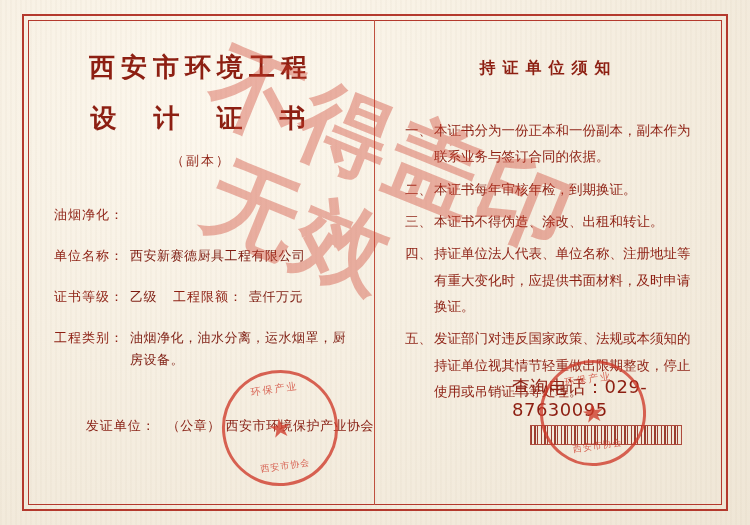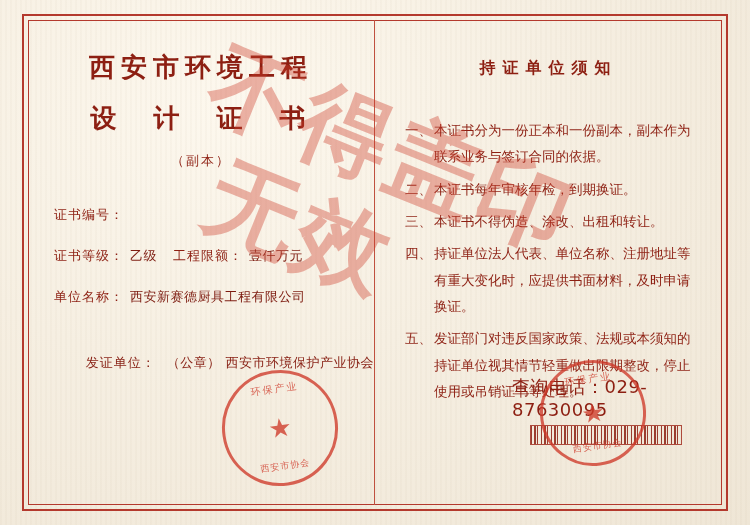--- a/index.html
+++ b/index.html
@@ -222,36 +222,40 @@
 
   <div class="page page-left">
     <div class="title-block">
       <div class="title-line1">西安市环境工程</div>
       <div class="title-line2">设 计 证 书</div>
       <div class="title-sub">（副本）</div>
     </div>
 
     <div class="fields">
       <div class="field-row">
-        <span class="field-label">证书编号：</span>
+        <span class="field-label">油烟净化：</span>
+      </div>
+
+      <div class="field-row">
+        <span class="field-label">单位名称：</span>
+        <span class="field-value handwritten">西安新赛德厨具工程有限公司</span>
       </div>
 
       <div class="field-row">
         <span class="field-label">证书等级：</span>
         <span class="field-value handwritten" style="flex:0 0 auto;">乙级</span>
         <span class="inline-gap"></span>
         <span class="field-label">工程限额：</span>
         <span class="field-value handwritten">壹仟万元</span>
       </div>
 
       <div class="field-row">
-        <span class="field-label">单位名称：</span>
-        <span class="field-value handwritten">西安新赛德厨具工程有限公司</span>
-      </div>
-
+        <span class="field-label">工程类别：</span>
+        <span class="field-value handwritten">油烟净化，油水分离，运水烟罩，厨房设备。</span>
+      </div>
     </div>
 
     <div class="issuer-row">
       <span class="field-label">发证单位：</span>
       <span class="field-value">（公章） 西安市环境保护产业协会</span>
     </div>
 
   </div>
 
   <div class="page page-right">

